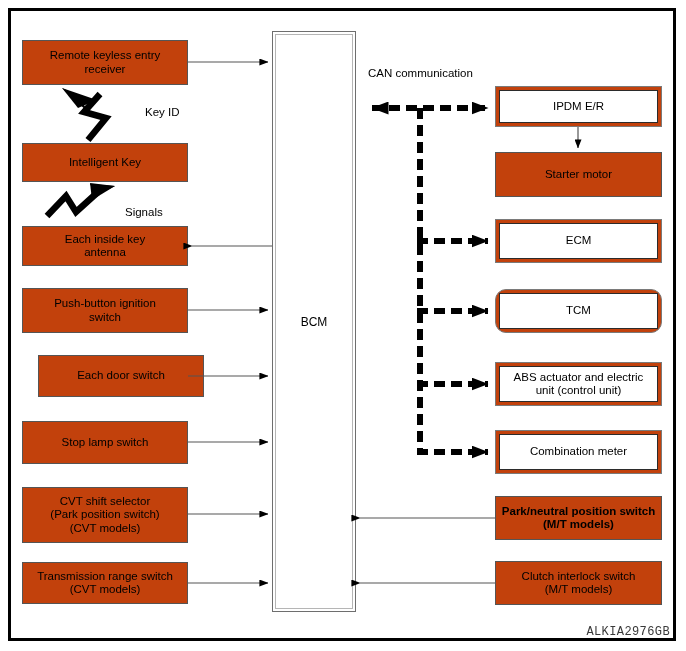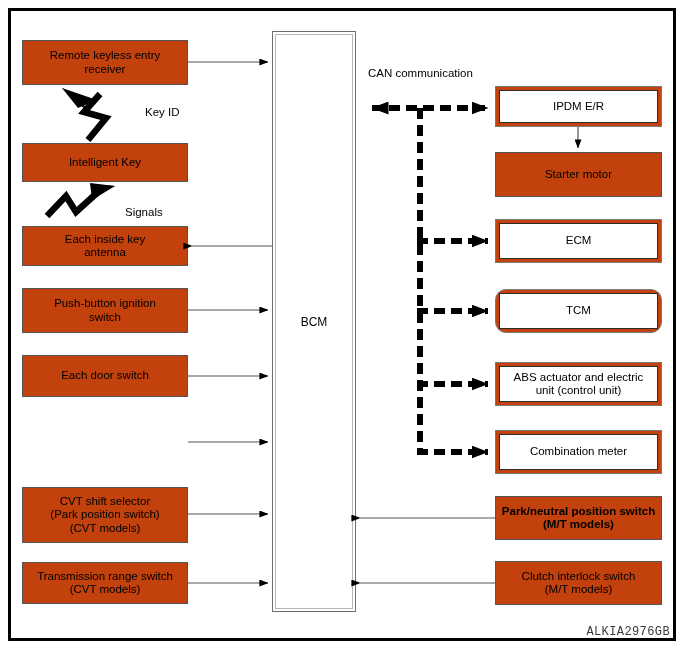--- a/index.html
+++ b/index.html
@@ -124,24 +124,27 @@
   <div class="box" id="lbox2" style="left:22px;top:226px;width:166px;height:40px;">
     <span class="lbl">Each inside key
 antenna</span>
   </div>
 
   <div class="box" id="lbox3" style="left:22px;top:288px;width:166px;height:45px;">
     <span class="lbl">Push-button ignition
 switch</span>
   </div>
 
-  <div class="box" id="lbox4" style="left:22px;top:355px;width:166px;height:42px;">
+  <div class="box" id="lbox4" style="left:38px;top:355px;width:166px;height:42px;">
     <span class="lbl">Each door switch</span>
   </div>
 
+  <div class="box" id="lbox5" style="left:22px;top:421px;width:166px;height:43px;">
+    <span class="lbl">Stop lamp switch</span>
+  </div>
 
   <div class="box" id="lbox6" style="left:22px;top:487px;width:166px;height:56px;">
     <span class="lbl">CVT shift selector
 (Park position switch)
 (CVT models)</span>
   </div>
 
   <div class="box" id="lbox7" style="left:22px;top:562px;width:166px;height:42px;">
     <span class="lbl">Transmission range switch
 (CVT models)</span>

